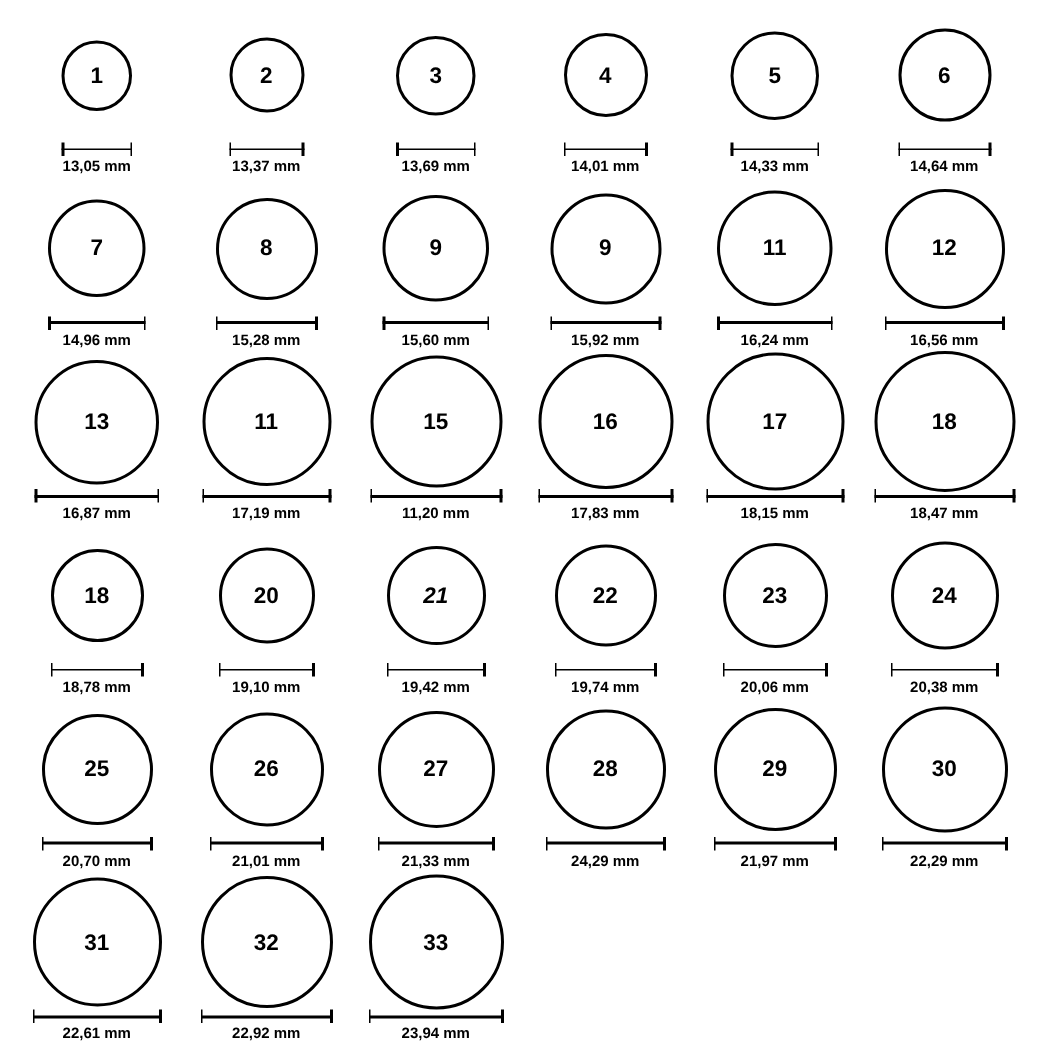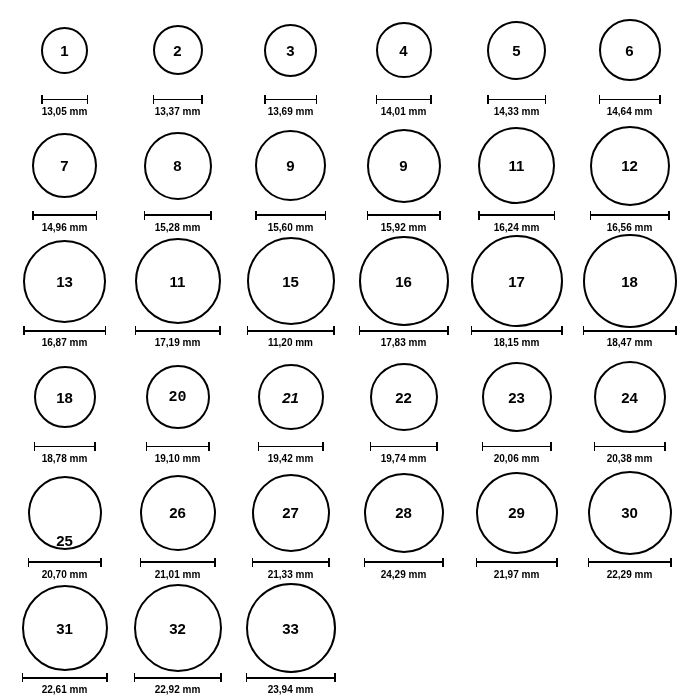--- a/index.html
+++ b/index.html
@@ -383,21 +383,21 @@
           <div class="caliper" style="width: 62px;">
             <div class="caliper-line"></div>
             <div class="caliper-tick left"></div>
             <div class="caliper-tick right"></div>
           </div>
           <div class="measure-label">18,78 mm</div>
         </div>
       </div>
       <div class="ring-cell">
         <div class="ring-wrap">
-          <div class="ring-circle" style="width: 64px; height: 64px; font-family: Liberation Mono, monospace;">
+          <div class="ring-circle" style="width: 64px; height: 64px;">
             <span class="ring-number">20</span>
           </div>
         </div>
         <div class="measure">
           <div class="caliper" style="width: 64px;">
             <div class="caliper-line"></div>
             <div class="caliper-tick left"></div>
             <div class="caliper-tick right"></div>
           </div>
           <div class="measure-label">19,10 mm</div>
@@ -460,21 +460,21 @@
             <div class="caliper-tick left"></div>
             <div class="caliper-tick right"></div>
           </div>
           <div class="measure-label">20,38 mm</div>
         </div>
       </div>
     </div>
     <div class="chart-row">
       <div class="ring-cell">
         <div class="ring-wrap">
-          <div class="ring-circle" style="width: 74px; height: 74px; align-items: flex-end;">
+          <div class="ring-circle" style="width: 74px; height: 74px;">
             <span class="ring-number">25</span>
           </div>
         </div>
         <div class="measure">
           <div class="caliper" style="width: 74px;">
             <div class="caliper-line"></div>
             <div class="caliper-tick left"></div>
             <div class="caliper-tick right"></div>
           </div>
           <div class="measure-label">20,70 mm</div>

